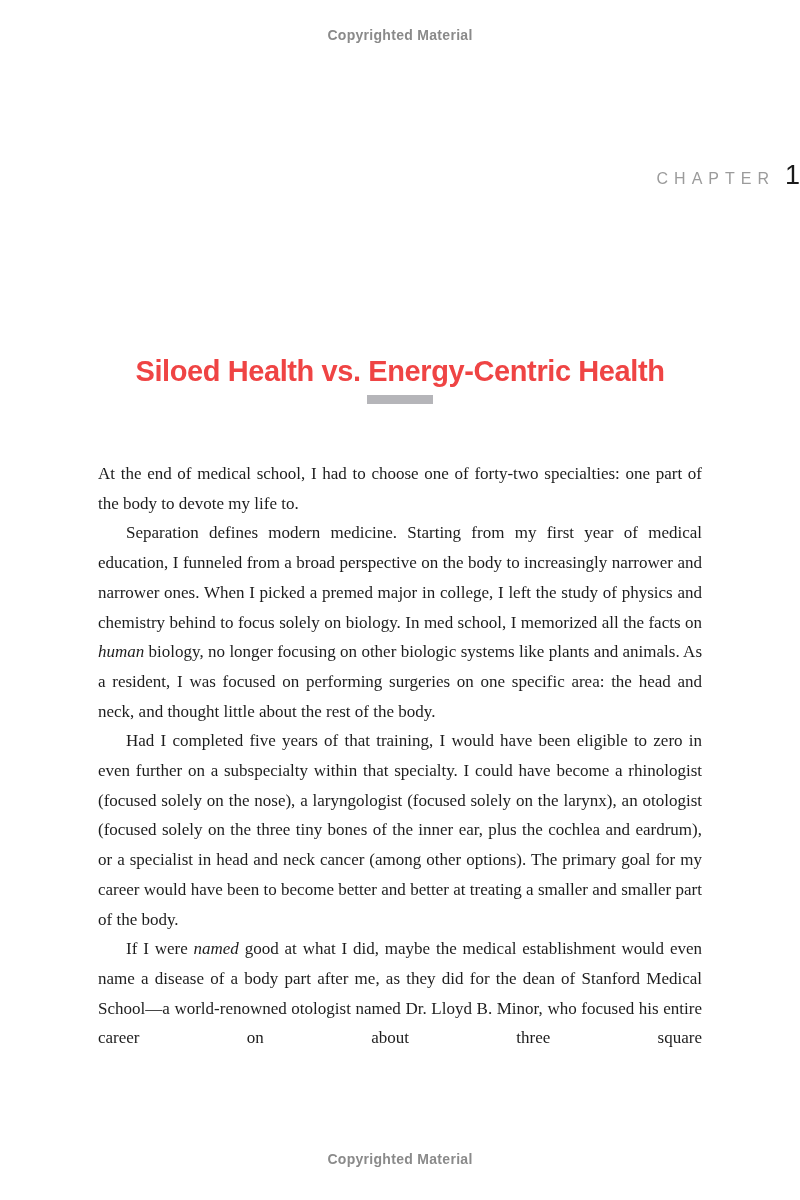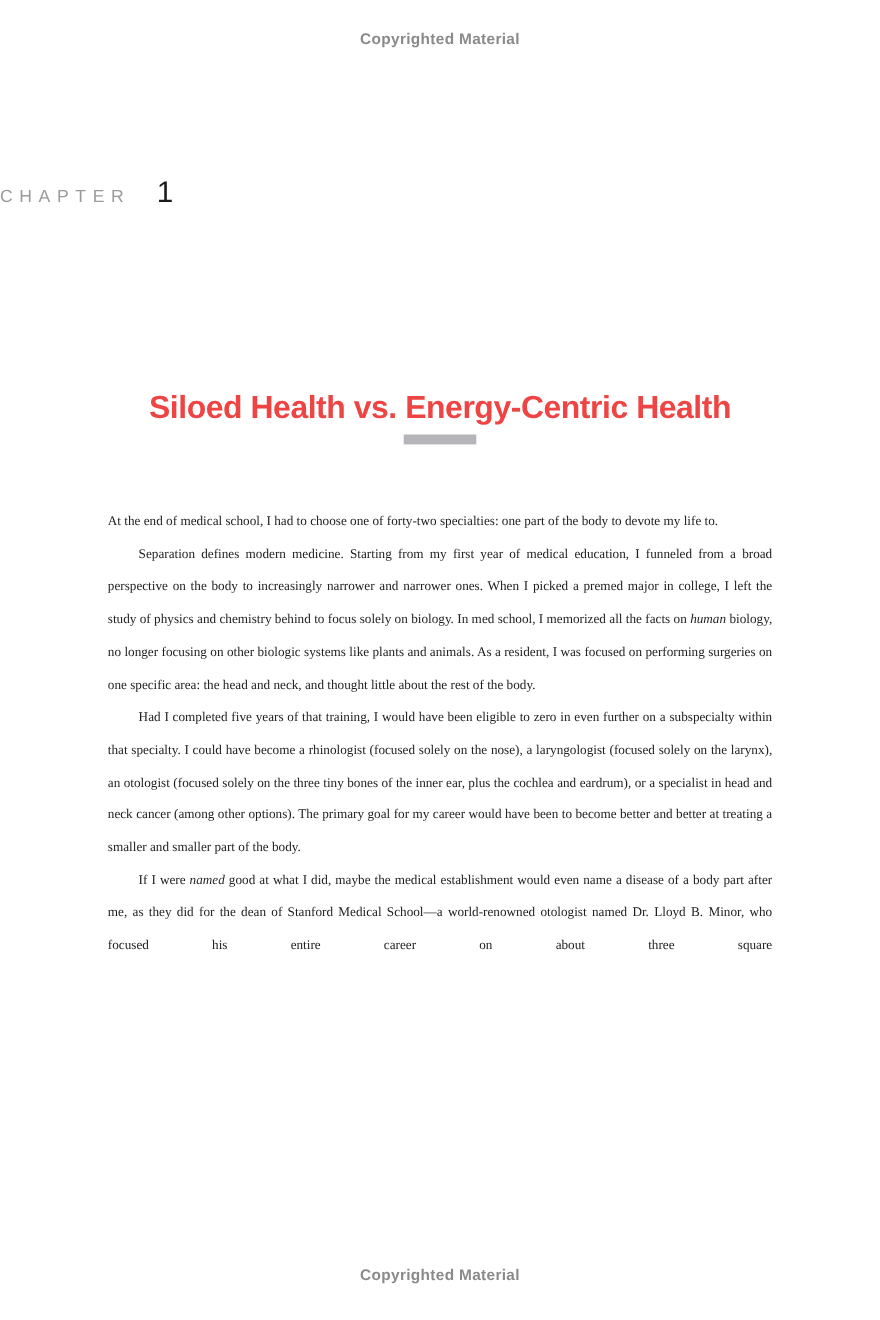--- a/index.html
+++ b/index.html
@@ -28,23 +28,23 @@
   }
   .copyright.top { top: 27px; }
   .copyright.bottom { top: 1151px; }
 
   .chapter-heading {
     position: absolute;
     top: 160px;
     left: 0;
     width: 100%;
     display: flex;
-    justify-content: flex-start;
+    justify-content: flex-end;
     align-items: baseline;
-    gap: 24px;
+    gap: 10px;
   }
   .chapter-label {
     font-family: "Liberation Sans", sans-serif;
     font-size: 16px;
     font-weight: 400;
     letter-spacing: 6px;
     color: #9b9b9b;
   }
   .chapter-number {
     font-family: "Liberation Sans", sans-serif;
@@ -72,21 +72,21 @@
     width: 66px;
     height: 9px;
     background: #b5b5b9;
   }
 
   .body-text {
     position: absolute;
     top: 459px;
     left: 98px;
     width: 604px;
-    font-size: 12px;
+    font-size: 17px;
     line-height: 29.7px;
     color: #1d1d1d;
     text-align: justify;
   }
   .body-text p {
     margin: 0;
     padding: 0;
   }
   .body-text p.indent { text-indent: 28px; }
   .body-text p.justify-last { text-align-last: justify; }

